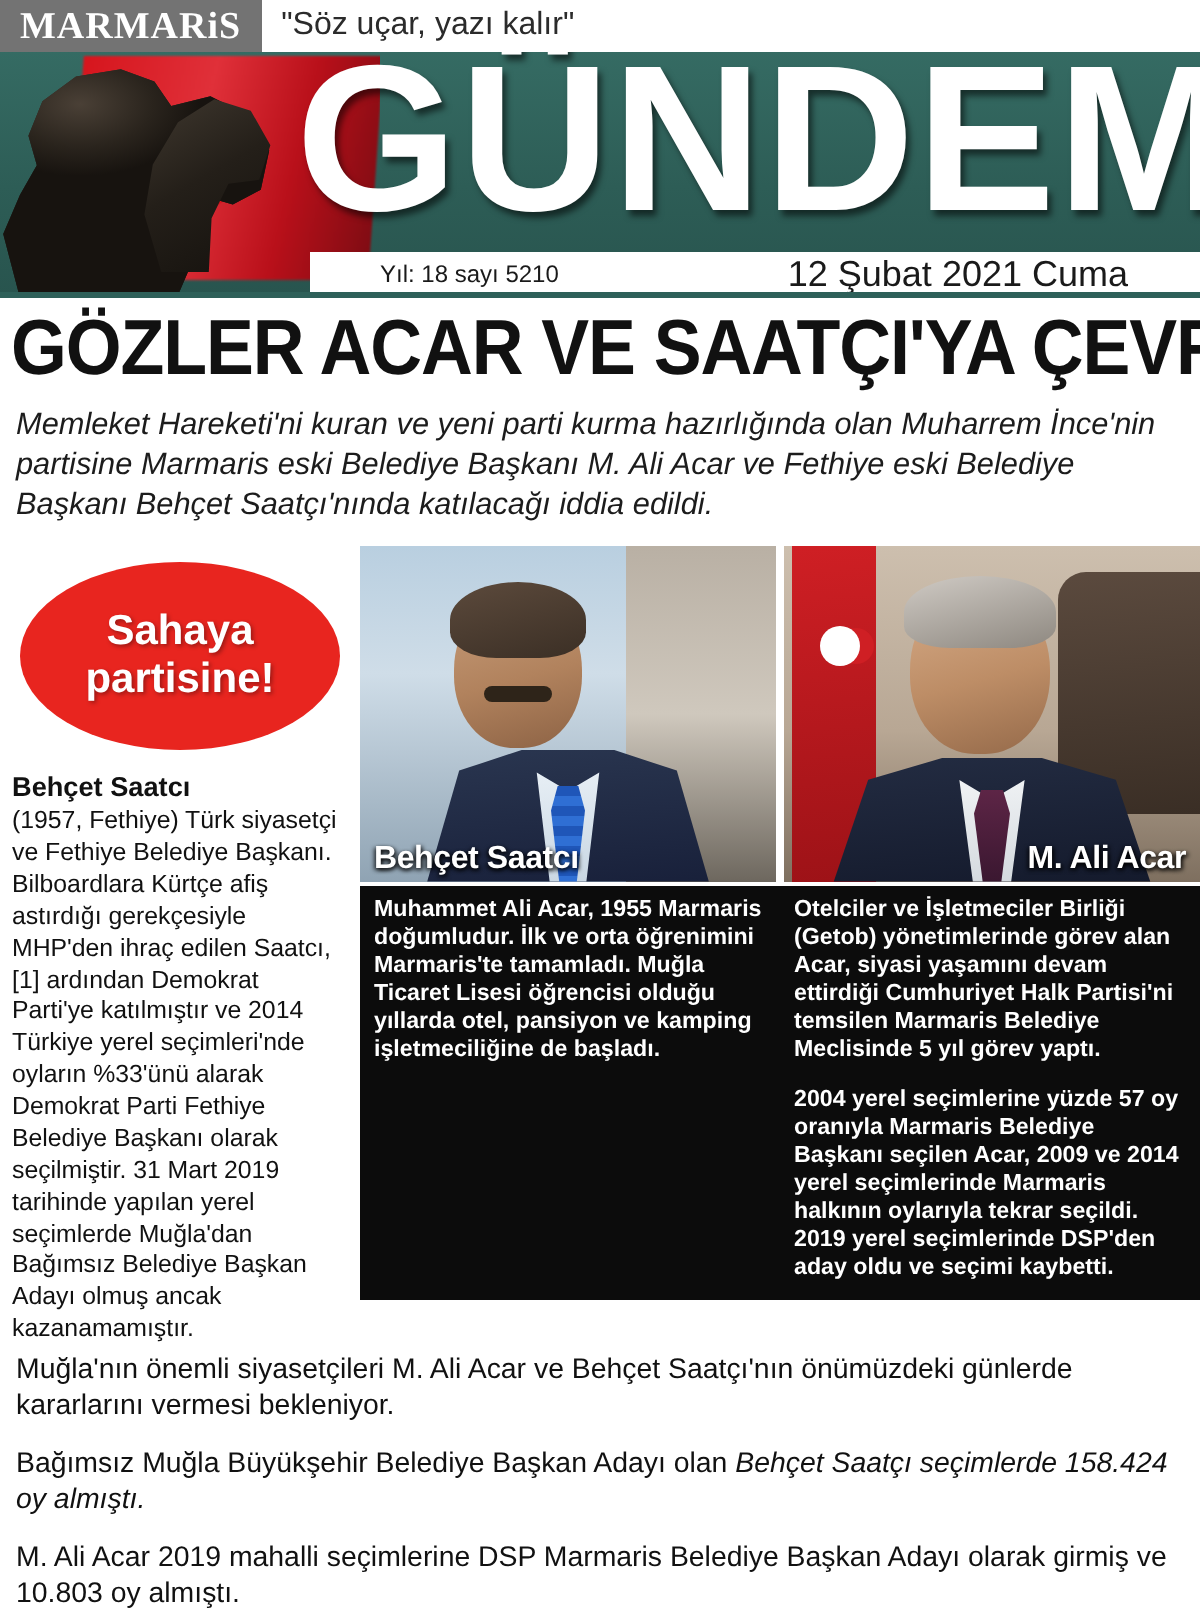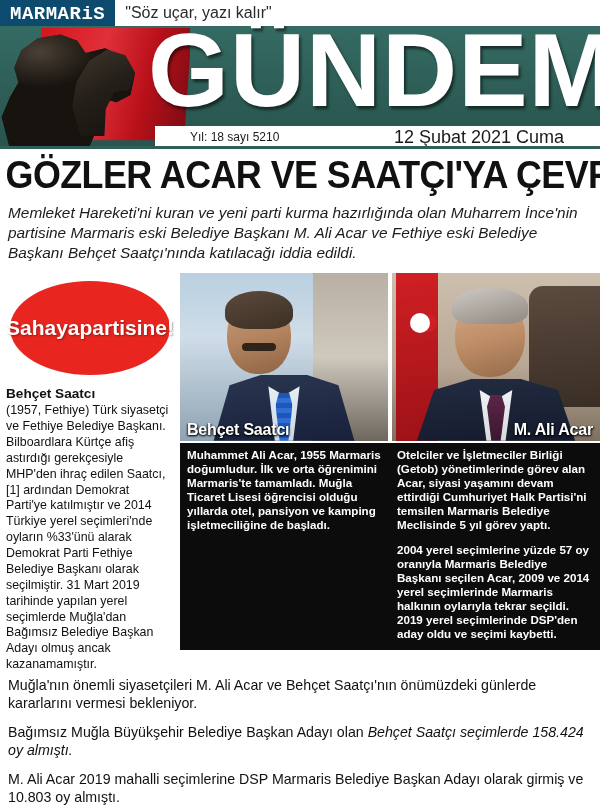--- a/index.html
+++ b/index.html
@@ -20,29 +20,29 @@
   
   .topbar {
     display: flex;
     align-items: stretch;
     height: 26px;
     background: #ffffff;
     position: relative;
     z-index: 5;
   }
   .brand-badge {
-    background: #0c4a6e;
+    background: #737373;
     color: #ffffff;
     font-weight: bold;
     font-size: 19px;
     letter-spacing: 0.5px;
     padding: 1px 10px 0 10px;
     display: flex;
     align-items: center;
-    font-family: Liberation Mono, monospace;
+    font-family: Liberation Serif, serif;
   }
   .slogan {
     display: flex;
     align-items: center;
     padding-left: 10px;
     font-size: 16px;
     color: #2b2b2b;
     font-family: "Liberation Sans", sans-serif;
   }
   .website {
@@ -202,21 +202,21 @@
   }
 
   
   .oval {
     position: absolute;
     left: 10px; top: 8px;
     width: 160px; height: 94px;
     border-radius: 50%;
     background: #e8251f;
     display: flex;
-    flex-direction: row;
+    flex-direction: column;
     align-items: center;
     justify-content: center;
     color: #ffffff;
     font-weight: bold;
     font-size: 21px;
     line-height: 1.12;
     text-shadow: 1px 1px 2px rgba(0,0,0,0.35);
   }
 
   

